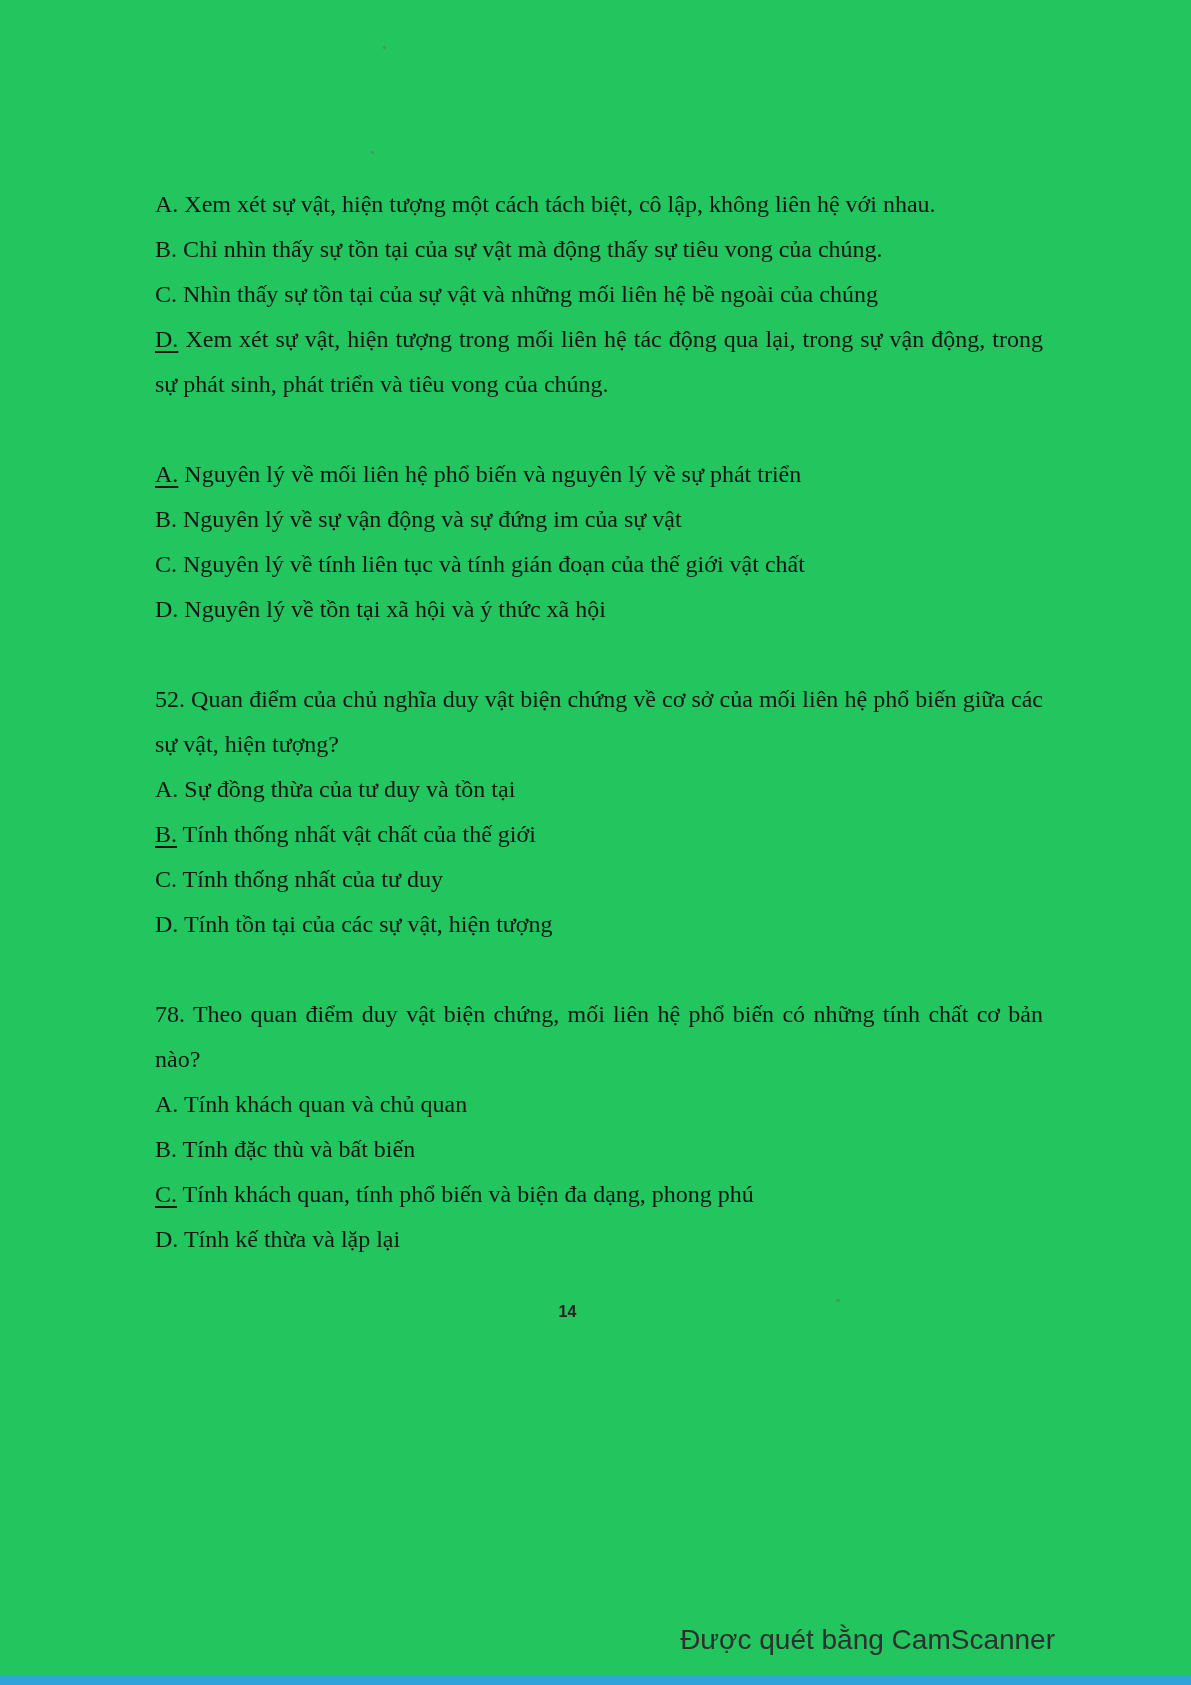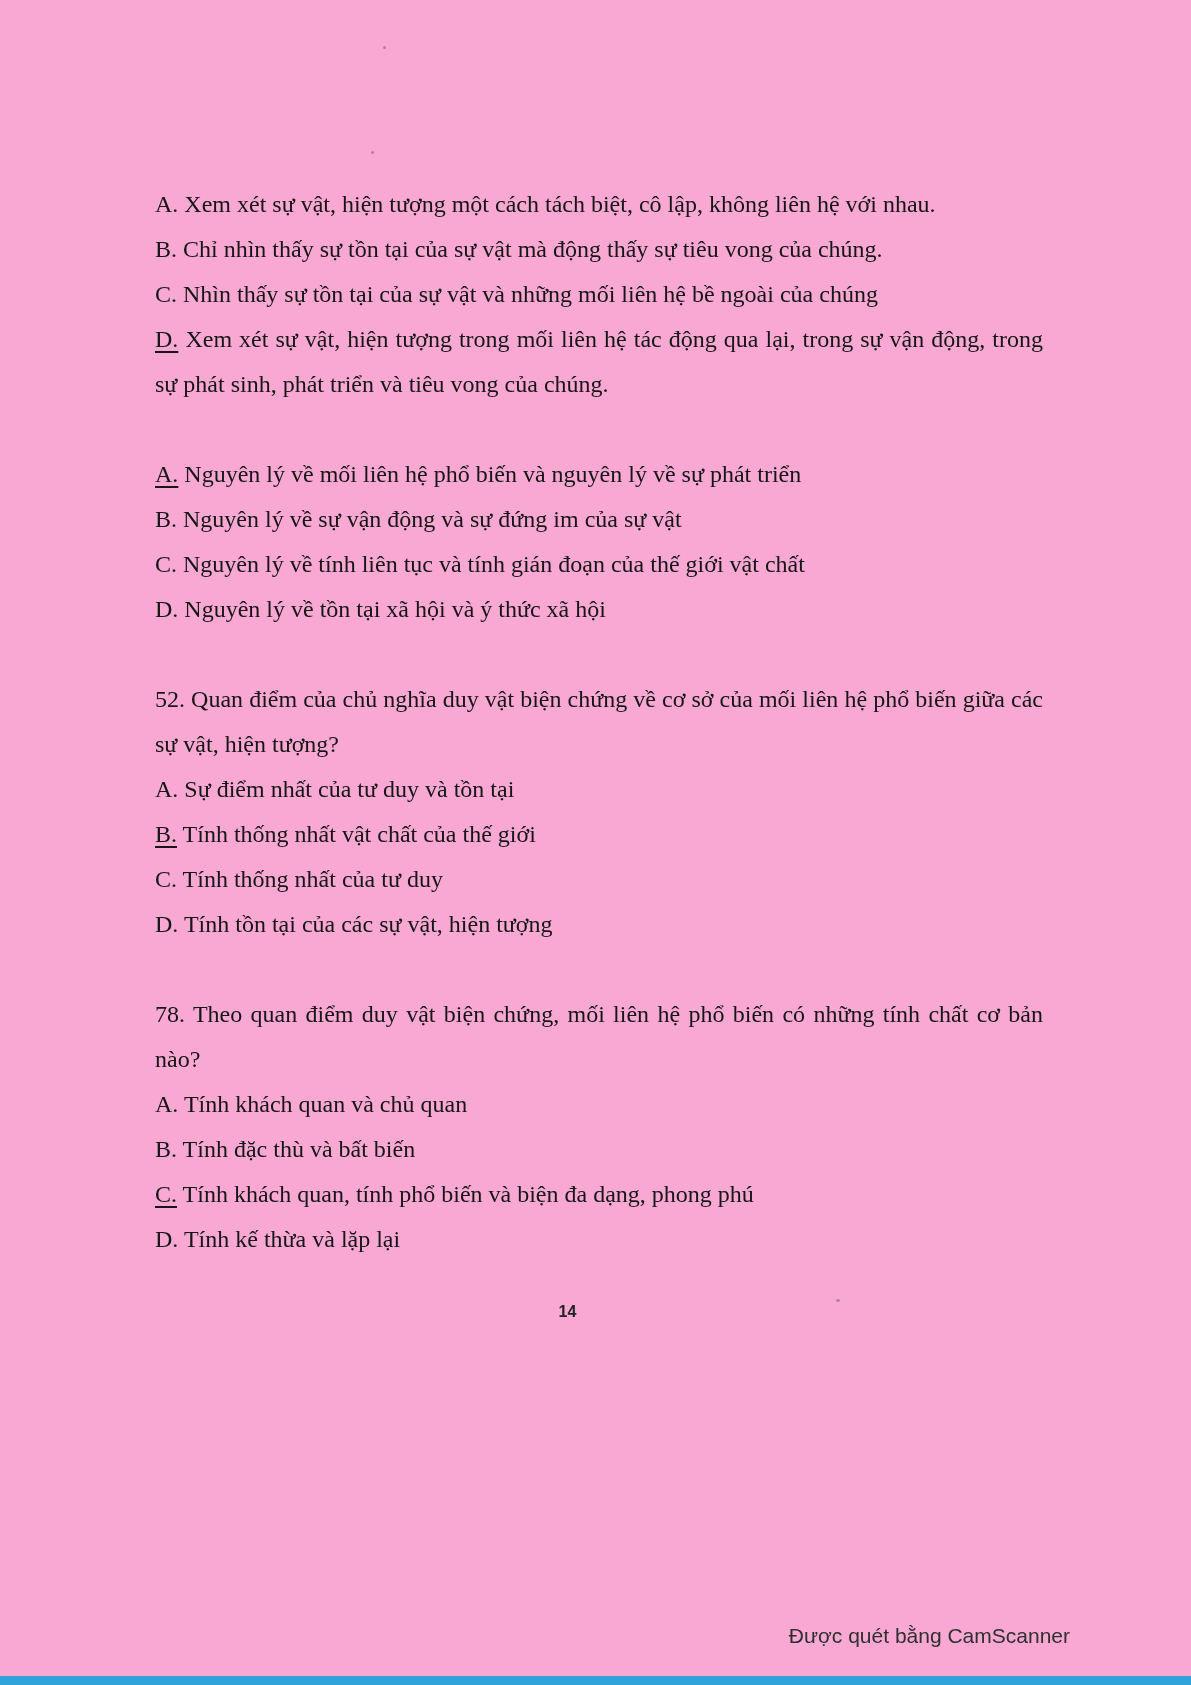--- a/index.html
+++ b/index.html
@@ -4,21 +4,21 @@
 <style>
   html, body {
     margin: 0;
     padding: 0;
     background: #ffffff;
   }
   .page {
     position: relative;
     width: 1191px;
     height: 1685px;
-    background: #f9a8d4;
+    background: #22c55e;
     overflow: hidden;
     font-family: "Liberation Serif", "DejaVu Serif", serif;
     color: #161616;
   }
   .content {
     position: absolute;
     left: 155px;
     top: 182px;
     width: 888px;
     font-size: 24px;
@@ -46,23 +46,23 @@
     width: 1135px;
     text-align: center;
     font-family: "Liberation Sans", sans-serif;
     font-weight: bold;
     font-size: 16px;
     color: #222222;
   }
   .watermark {
     position: absolute;
     top: 1624px;
-    right: 121px;
+    right: 136px;
     font-family: "Liberation Sans", sans-serif;
-    font-size: 21px;
+    font-size: 28px;
     color: #2f2f2f;
   }
   .bottom-bar {
     position: absolute;
     left: 0;
     bottom: 0;
     width: 100%;
     height: 9px;
   }
   .speck {
@@ -91,21 +91,21 @@
         <p class="line option"><span class="label underlined">D.</span> <span>Xem xét sự vật, hiện tượng trong mối liên hệ tác động qua lại, trong sự vận động, trong sự phát sinh, phát triển và tiêu vong của chúng.</span></p>
       </div>
       <div class="block">
         <p class="line option"><span class="label underlined">A.</span> <span>Nguyên lý về mối liên hệ phổ biến và nguyên lý về sự phát triển</span></p>
         <p class="line option"><span class="label">B.</span> <span>Nguyên lý về sự vận động và sự đứng im của sự vật</span></p>
         <p class="line option"><span class="label">C.</span> <span>Nguyên lý về tính liên tục và tính gián đoạn của thế giới vật chất</span></p>
         <p class="line option"><span class="label">D.</span> <span>Nguyên lý về tồn tại xã hội và ý thức xã hội</span></p>
       </div>
       <div class="block">
         <p class="line stem"><span>52.</span> <span>Quan điểm của chủ nghĩa duy vật biện chứng về cơ sở của mối liên hệ phổ biến giữa các sự vật, hiện tượng?</span></p>
-        <p class="line option"><span class="label">A.</span> <span>Sự điểm nhất của tư duy và tồn tại</span></p>
+        <p class="line option"><span class="label">A.</span> <span>Sự đồng thừa của tư duy và tồn tại</span></p>
         <p class="line option"><span class="label underlined">B.</span> <span>Tính thống nhất vật chất của thế giới</span></p>
         <p class="line option"><span class="label">C.</span> <span>Tính thống nhất của tư duy</span></p>
         <p class="line option"><span class="label">D.</span> <span>Tính tồn tại của các sự vật, hiện tượng</span></p>
       </div>
       <div class="block">
         <p class="line stem"><span>78.</span> <span>Theo quan điểm duy vật biện chứng, mối liên hệ phổ biến có những tính chất cơ bản nào?</span></p>
         <p class="line option"><span class="label">A.</span> <span>Tính khách quan và chủ quan</span></p>
         <p class="line option"><span class="label">B.</span> <span>Tính đặc thù và bất biến</span></p>
         <p class="line option"><span class="label underlined">C.</span> <span>Tính khách quan, tính phổ biến và biện đa dạng, phong phú</span></p>
         <p class="line option"><span class="label">D.</span> <span>Tính kế thừa và lặp lại</span></p>

